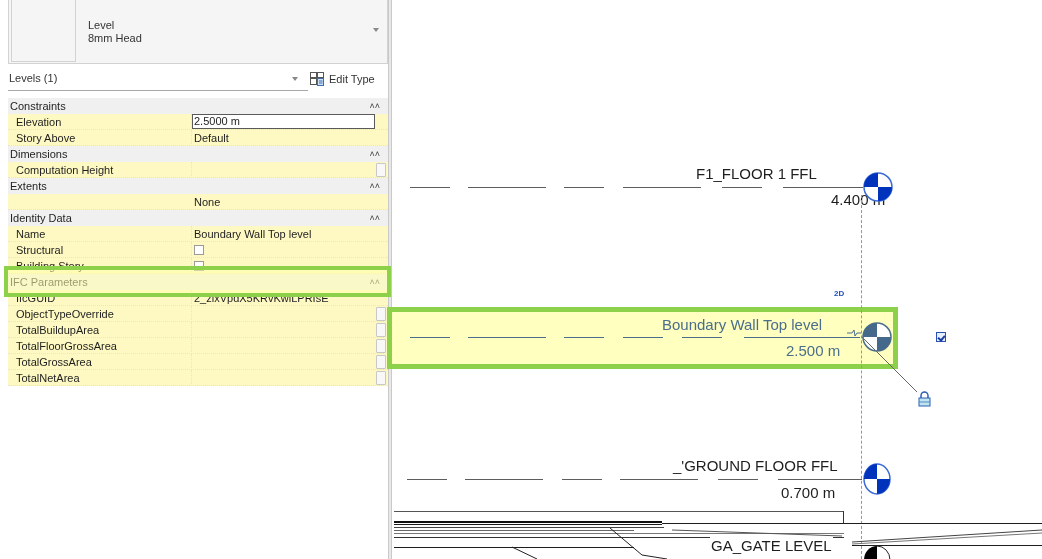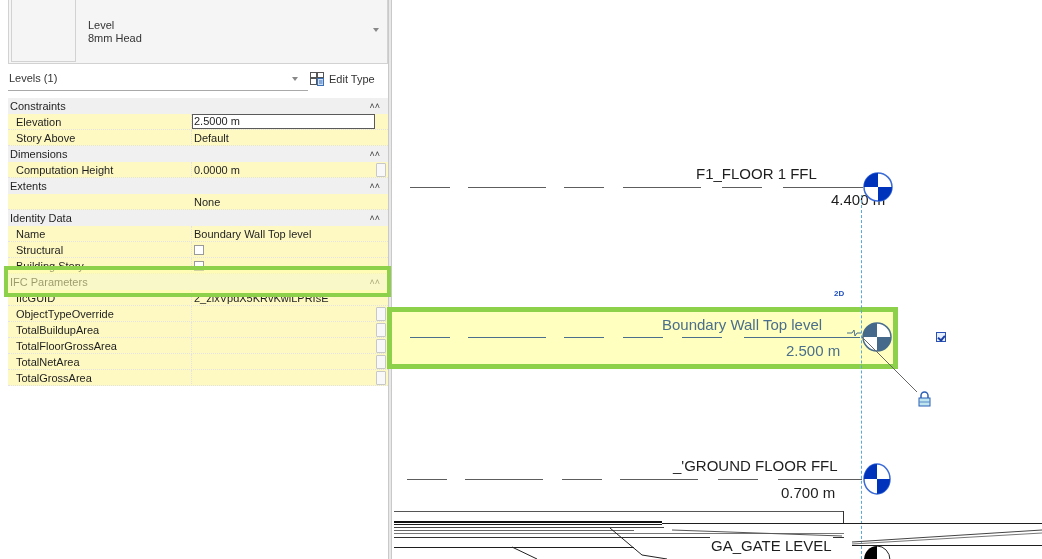--- a/index.html
+++ b/index.html
@@ -96,21 +96,20 @@
       <span class="k">Story Above</span>
       <span class="v">Default</span>
     </div>
 
     <div class="sec">
       <span>Dimensions</span>
       <span class="collapse">˄˄</span>
     </div>
     <div class="row">
       <span class="k">Computation Height</span>
-      <span class="v">0.0000 m</span>
       <span class="btn"></span>
     </div>
 
     <div class="sec">
       <span>Extents</span>
       <span class="collapse">˄˄</span>
     </div>
     <div class="row">
       <span class="v">None</span>
     </div>
@@ -149,26 +148,26 @@
       <span class="k">TotalBuildupArea</span>
       <span class="v"></span>
       <span class="btn"></span>
     </div>
     <div class="row">
       <span class="k">TotalFloorGrossArea</span>
       <span class="v"></span>
       <span class="btn"></span>
     </div>
     <div class="row">
+      <span class="k">TotalGrossArea</span>
+      <span class="v"></span>
+      <span class="btn"></span>
+    </div>
+    <div class="row">
       <span class="k">TotalNetArea</span>
-      <span class="v"></span>
-      <span class="btn"></span>
-    </div>
-    <div class="row">
-      <span class="k">TotalGrossArea</span>
       <span class="v"></span>
       <span class="btn"></span>
     </div>
   </div>
 </div>
 
 <div class="panel-divider"></div>
 
 <div class="canvas">
 

